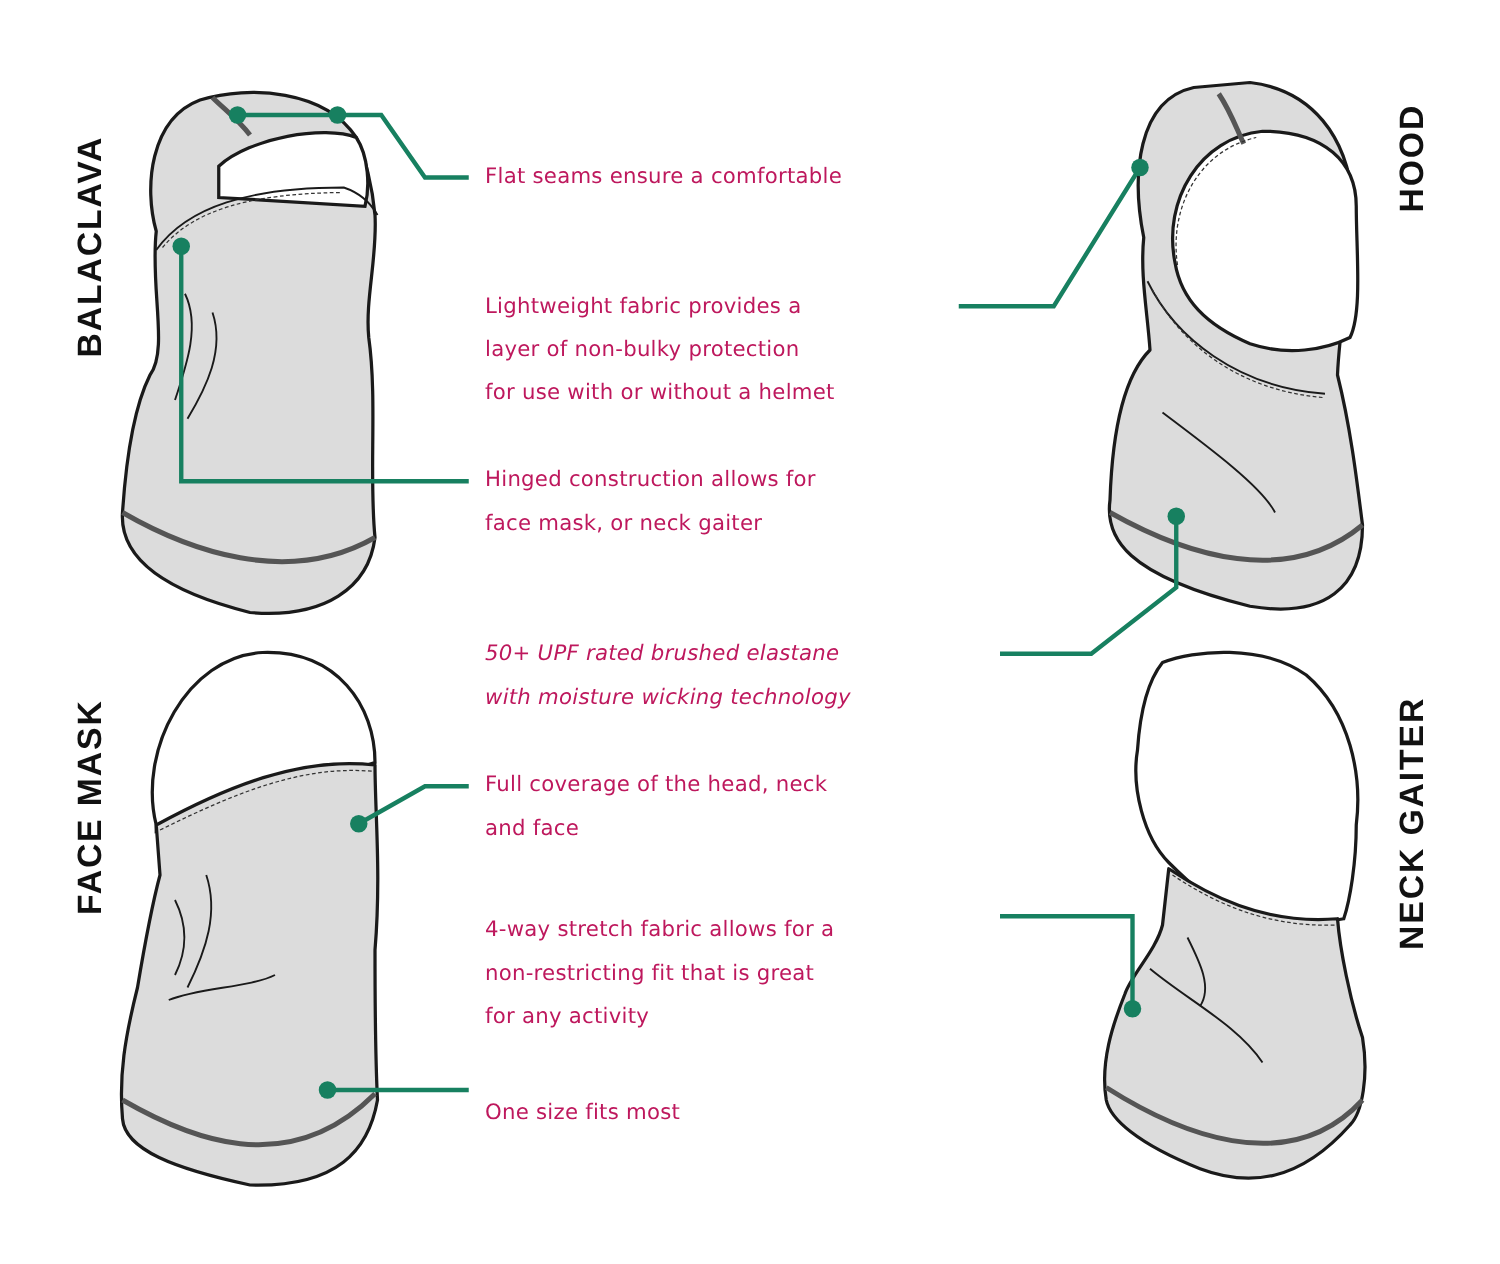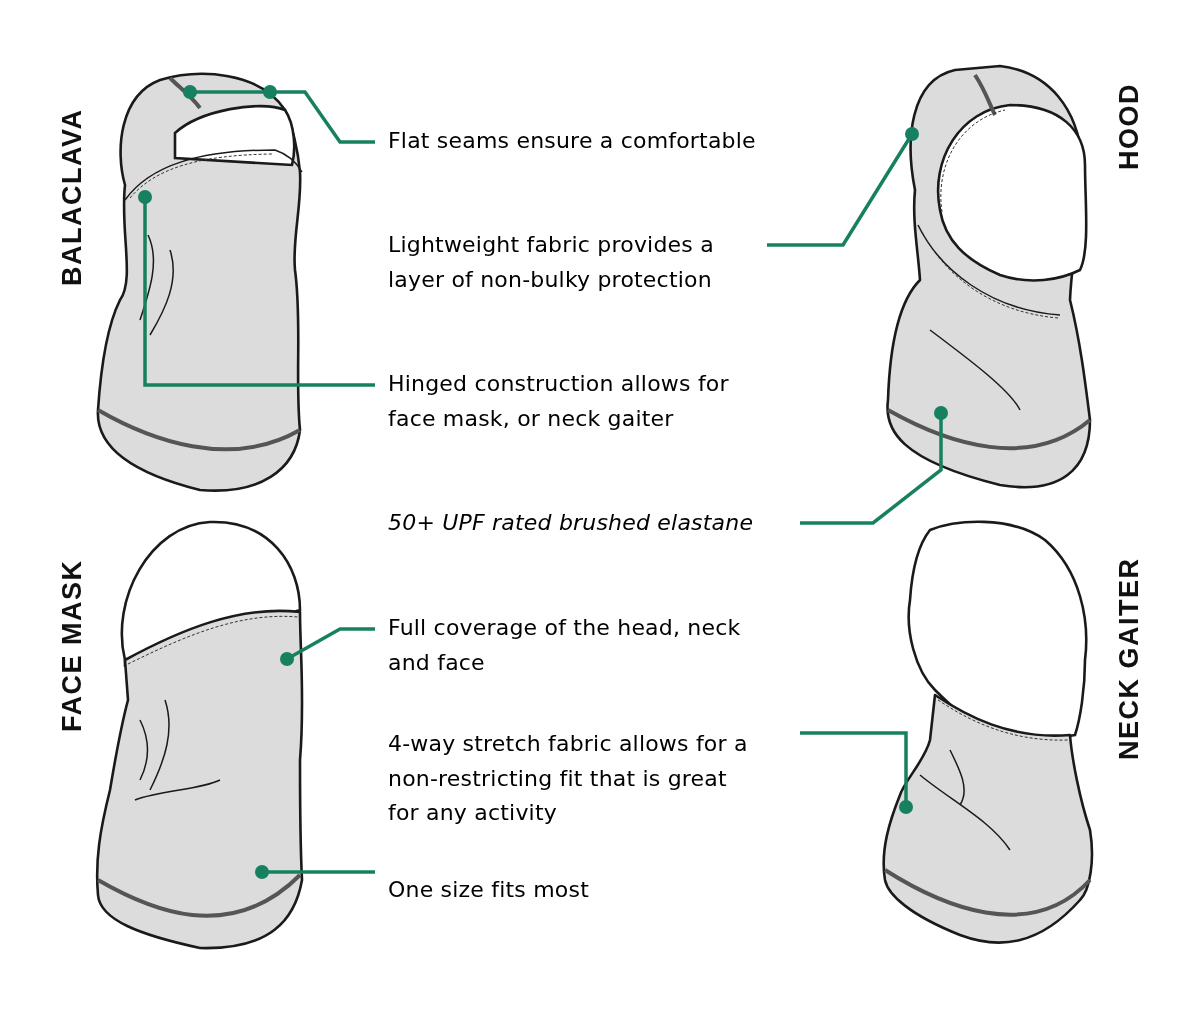--- a/index.html
+++ b/index.html
@@ -1,19 +1,19 @@
 <!DOCTYPE html>
 <html><head>
 <meta charset="utf-8">
 <style>
   html, body { margin:0; padding:0; background:#ffffff; }
   body { width:1200px; height:1011px; position:relative; overflow:hidden;
          font-family:"DejaVu Sans","Liberation Sans",sans-serif; color:#111; }
   svg.art { position:absolute; left:0; top:0; }
-  .feature { position:absolute; font-size:22px; line-height:34.5px; color:#000000; letter-spacing:0.2px; }
+  .feature { position:absolute; font-size:17px; line-height:34.5px; color:#be185d; letter-spacing:0.2px; }
   .feature .line { display:block; white-space:nowrap; }
   .vlabel { position:absolute; font-family:"Liberation Sans","DejaVu Sans",sans-serif;
             font-weight:bold; font-size:27px; letter-spacing:1.5px; color:#111; white-space:nowrap;
             transform-origin:left top; }
   .vlabel.left { transform:rotate(-90deg); }
   .vlabel.right { transform:rotate(-90deg); }
 </style>
 </head>
 <body>
 
@@ -95,27 +95,29 @@
 <div class="vlabel right" style="left:1114px; top:170px;">HOOD</div>
 <div class="vlabel left" style="left:57px; top:732px;">FACE MASK</div>
 <div class="vlabel right" style="left:1114px; top:760px;">NECK GAITER</div>
 
 <div class="feature" style="left:388px; top:124px;">
   <span class="line">Flat seams ensure a comfortable</span>
 </div>
 <div class="feature" style="left:388px; top:228px;">
   <span class="line">Lightweight fabric provides a</span>
   <span class="line">layer of non-bulky protection</span>
+  <span class="line">for use with or without a helmet</span>
 </div>
 <div class="feature" style="left:388px; top:367px;">
   <span class="line">Hinged construction allows for</span>
   <span class="line">face mask, or neck gaiter</span>
 </div>
 <div class="feature" style="left:388px; top:506px;font-style:italic;">
   <span class="line">50+ UPF rated brushed elastane</span>
+  <span class="line">with moisture wicking technology</span>
 </div>
 <div class="feature" style="left:388px; top:611px;">
   <span class="line">Full coverage of the head, neck</span>
   <span class="line">and face</span>
 </div>
 <div class="feature" style="left:388px; top:715px;margin-top:12px;">
   <span class="line">4-way stretch fabric allows for a</span>
   <span class="line">non-restricting fit that is great</span>
   <span class="line">for any activity</span>
 </div>

